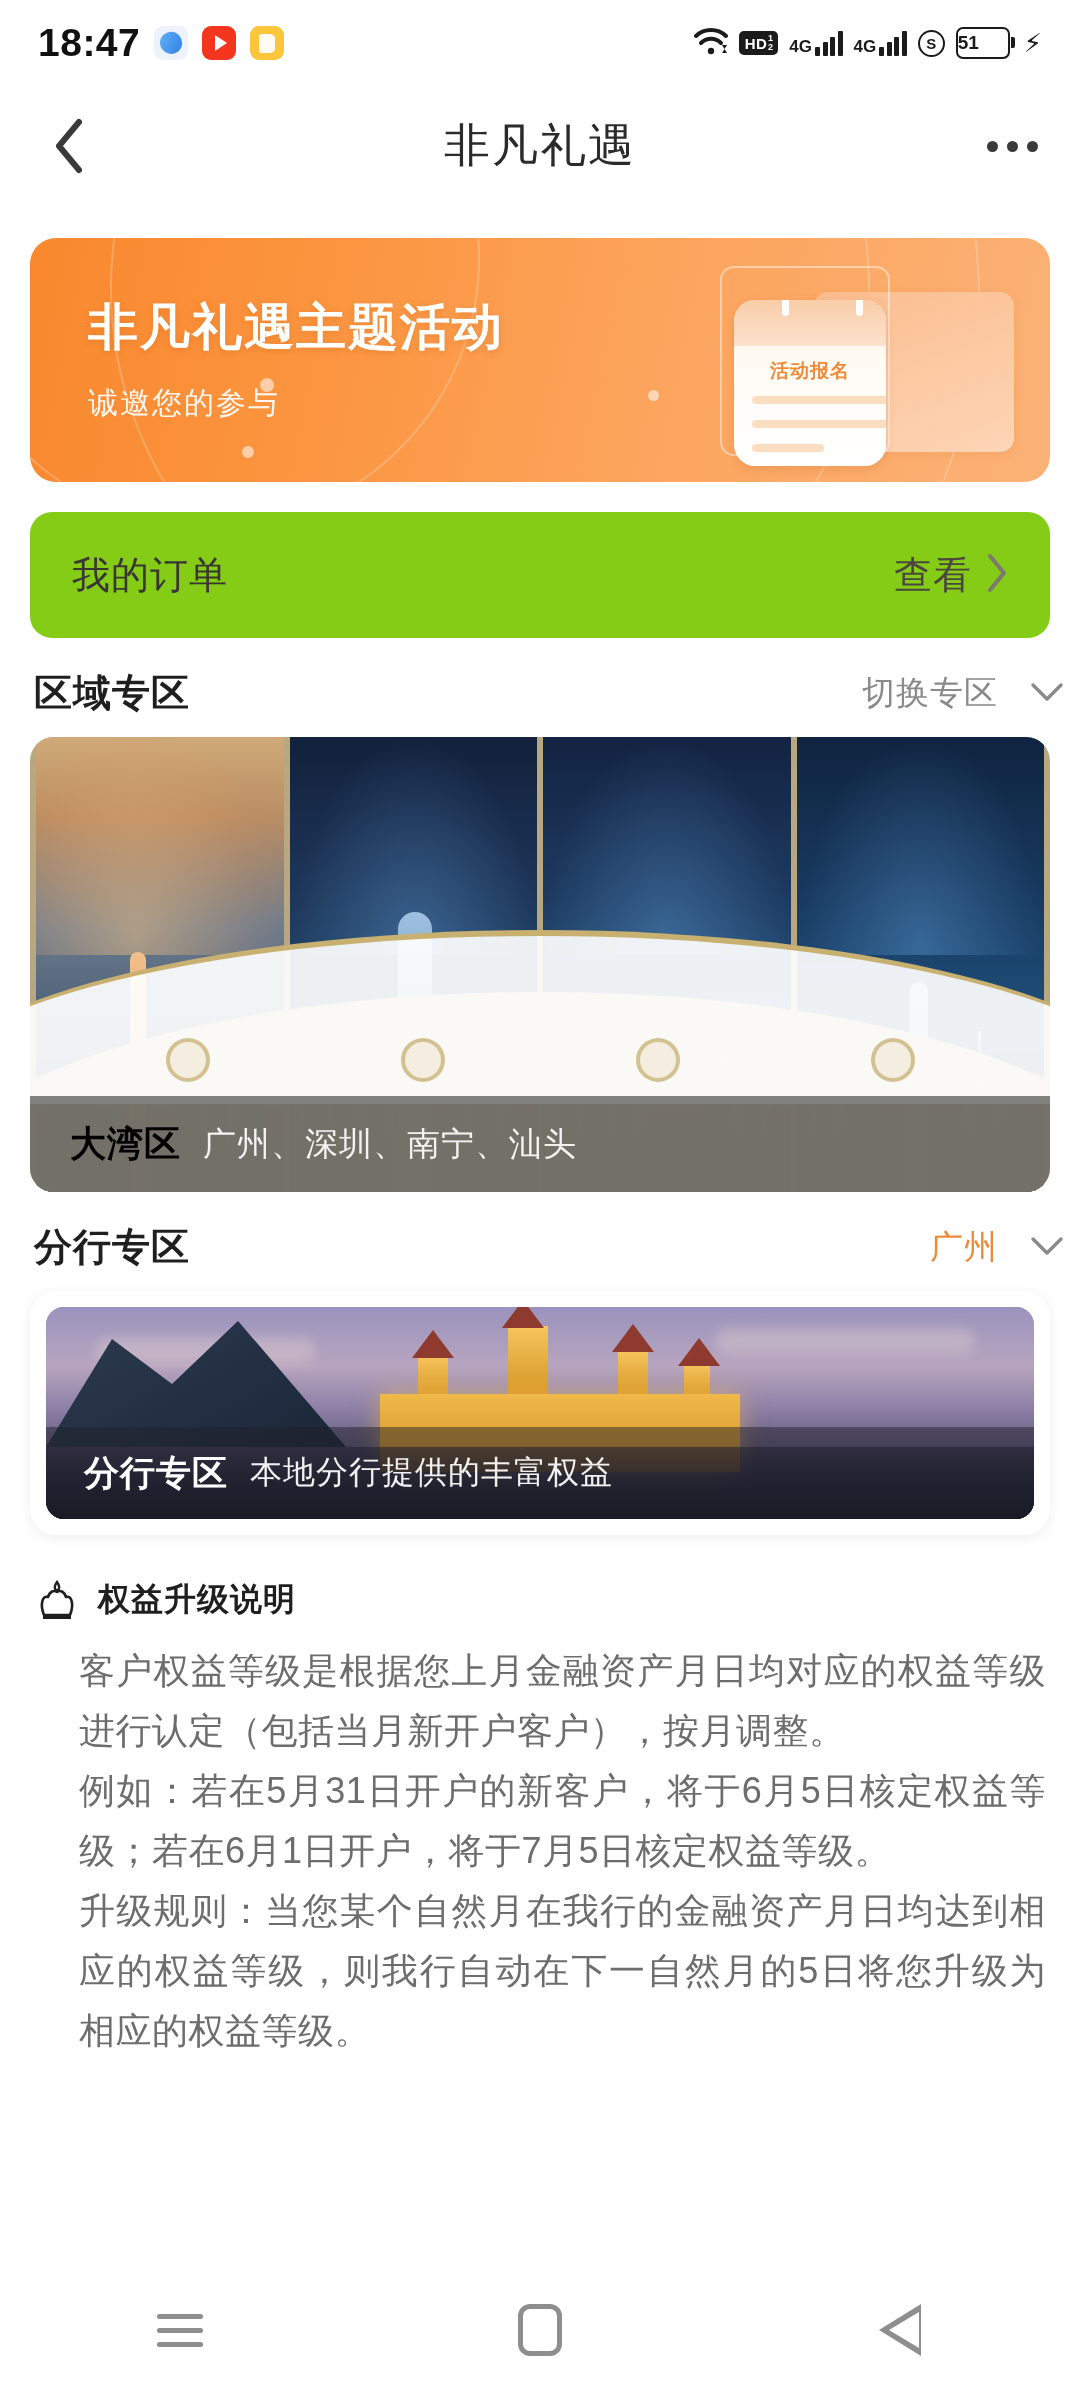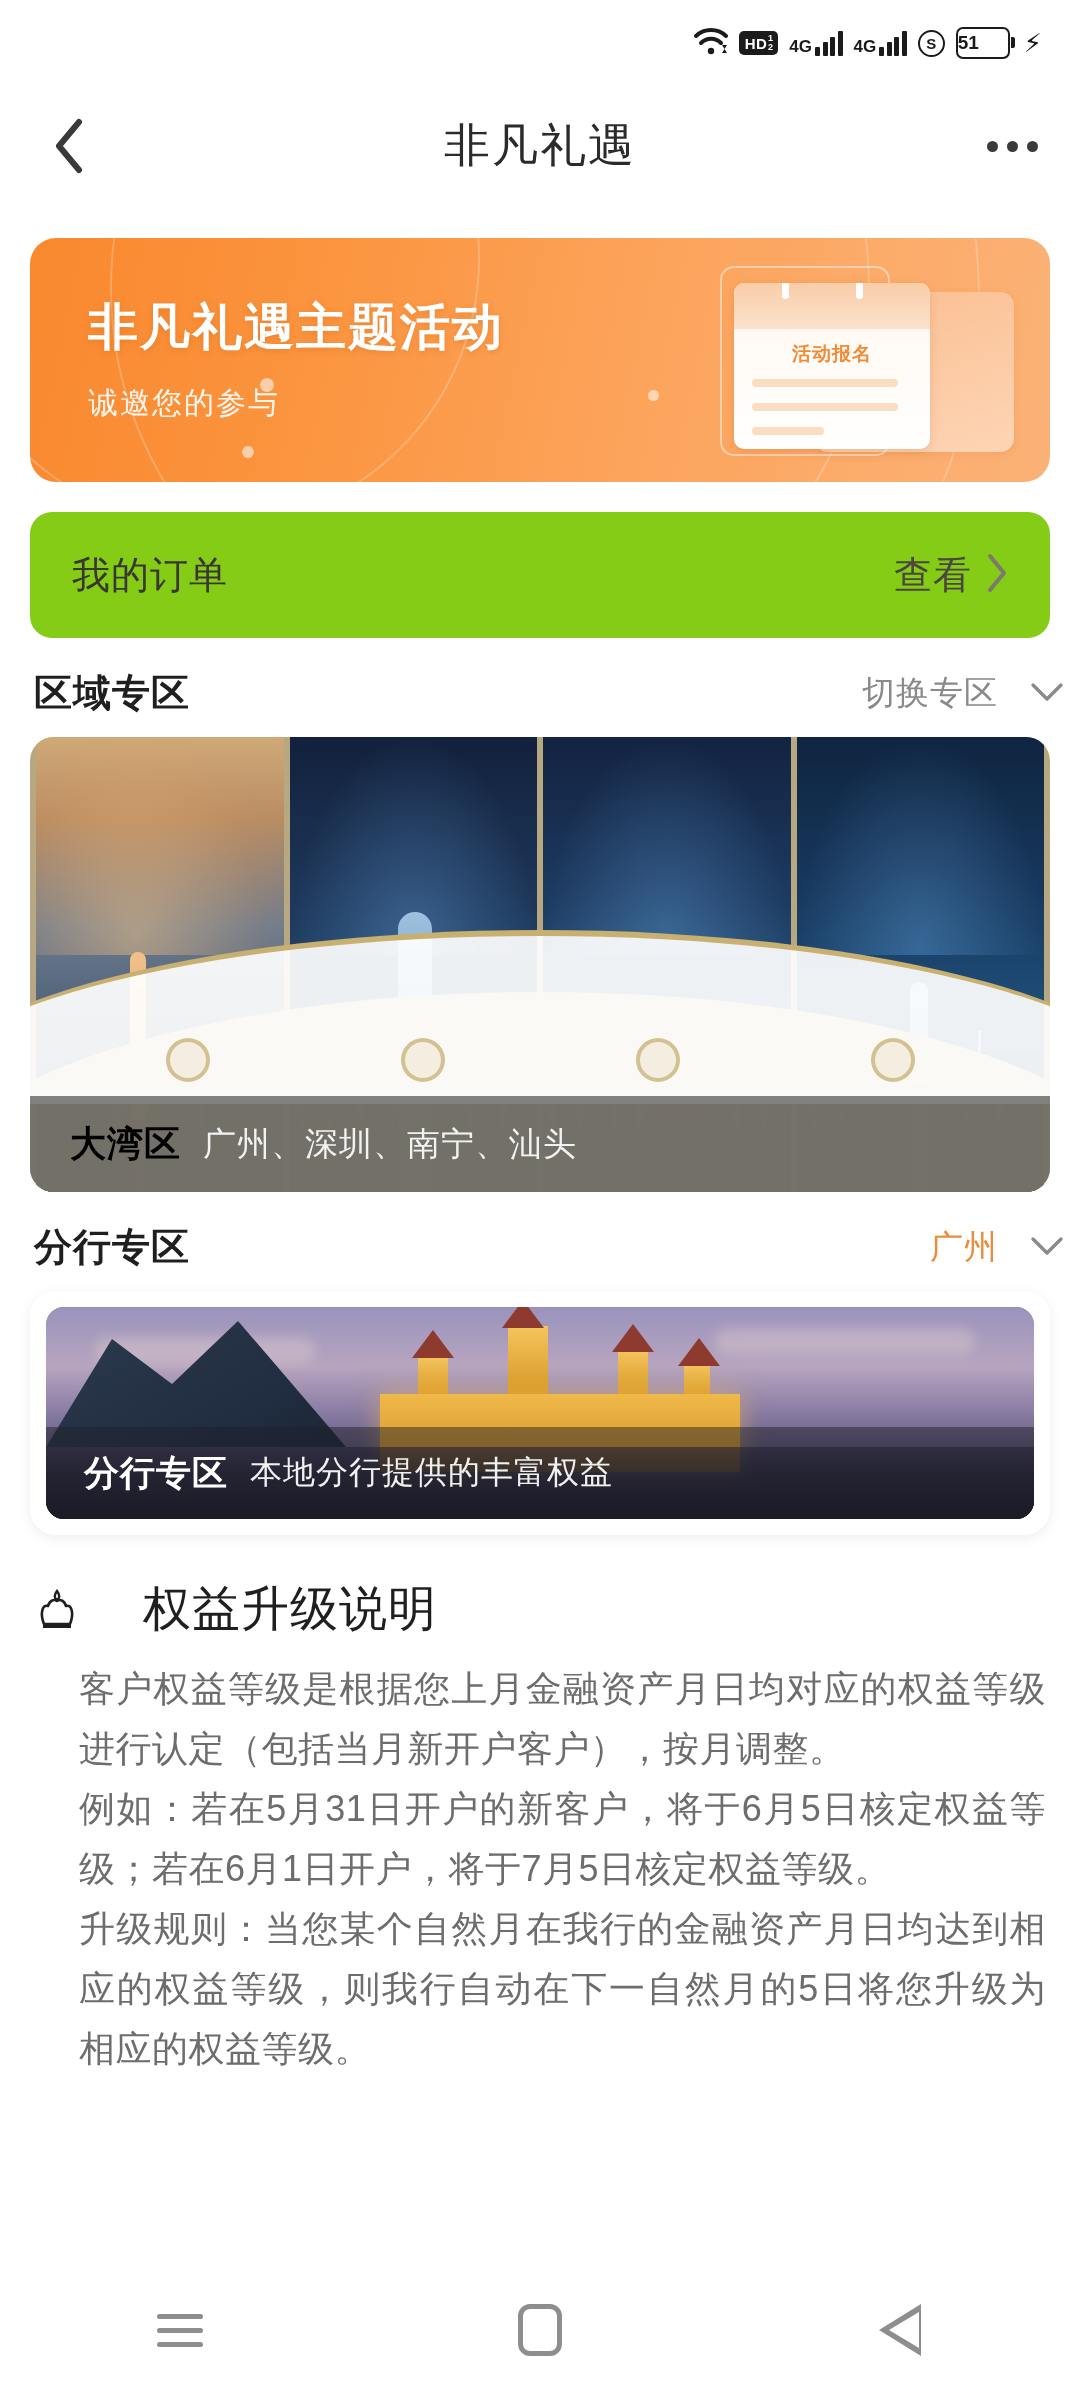--- a/index.html
+++ b/index.html
@@ -126,23 +126,23 @@
   .cb-back{
     position:absolute; right:0; top:26px; width:200px; height:160px;
     background:linear-gradient(160deg,#fbbd8e,#fdd5b6); border-radius:14px;
     box-shadow:0 2px 8px rgba(190,90,20,0.12);
   }
   .cb-ghost{
     position:absolute; left:6px; top:0; width:170px; height:190px;
     border:2px solid rgba(255,255,255,0.45); border-radius:14px;
   }
   .cb-front{
-    position:absolute; left:20px; top:17px; width:196px; height:166px;
+    position:absolute; left:20px; top:34px; width:152px; height:166px;
     background:linear-gradient(180deg,#fdf2e6 0%,#fffaf4 36%,#ffffff 100%);
-    border-radius:10px; box-shadow:0 3px 10px rgba(180,80,15,0.18);
+    border-radius:21px; box-shadow:0 3px 10px rgba(180,80,15,0.18);
     overflow:hidden;
   }
   .cb-top{
     position:absolute; left:0; right:0; top:0; height:46px;
     background:linear-gradient(180deg,#f9cda8,#fbe2cd);
   }
   .cb-ring{ position:absolute; top:-6px; width:7px;height:22px;background:#fff;border-radius:4px; }
   .cb-ring.r1{ left:48px; } .cb-ring.r2{ left:122px; }
   .cb-label{
     position:absolute; left:0; right:0; top:58px; text-align:center;
@@ -307,21 +307,21 @@
     background:rgba(32,32,40,0.48);
     display:flex; align-items:center; padding:0 38px; gap:22px;
   }
   .branch-name{ font-size:35px; font-weight:700; color:#ffffff; letter-spacing:1px; }
   .branch-desc{ font-size:32px; color:#f0f0f0; letter-spacing:1px; }
 
   
   .explain{ padding:42px 34px 0 34px; }
   .explain-head{ display:flex; align-items:center; gap:18px; }
   .crown-ico{ width:46px; height:46px; display:block; }
-  .explain-title{ font-size:48px; font-weight:400; color:#1f1f1f; letter-spacing:1px;margin-left:45px; }
+  .explain-title{ font-size:32px; font-weight:700; color:#1f1f1f; letter-spacing:1px; }
   .explain-body{
     margin-top:18px; font-size:36px; line-height:60px; color:#6d6d6d; letter-spacing:0.5px;
     text-align:justify;
     margin-left:45px;
   }
   .explain-body p{ margin:0; }
 
   
   .navbar{
     position:absolute; left:0; right:0; bottom:0; height:140px;
@@ -340,20 +340,26 @@
   .back-tri::after{
     content:""; position:absolute; left:10px; top:-18px;
     border-right:30px solid #ffffff;
     border-top:18px solid transparent; border-bottom:18px solid transparent;
   }
 </style>
 </head>
 <body>
 
 <div class="status-bar">
+  <div class="status-left">
+    <span class="status-time">18:47</span>
+    <span class="app-ico ico-blue"></span>
+    <span class="app-ico ico-red"></span>
+    <span class="app-ico ico-yellow"></span>
+  </div>
   <div class="status-right">
     <span>
       <svg width="34" height="27" viewBox="0 0 34 27">
         <path d="M2 8 A22 22 0 0 1 32 8" stroke="#1b1b1b" stroke-width="4" fill="none" stroke-linecap="round"></path>
         <path d="M7 15 A14 14 0 0 1 27 15" stroke="#1b1b1b" stroke-width="4" fill="none" stroke-linecap="round"></path>
         <circle cx="17" cy="23" r="3.2" fill="#1b1b1b"></circle>
         <path d="M28 17 l5 0 -2.5 4 z" fill="#1b1b1b"></path>
         <path d="M28 25 l5 0 -2.5 -4 z" fill="#1b1b1b"></path>
       </svg>
     </span>

